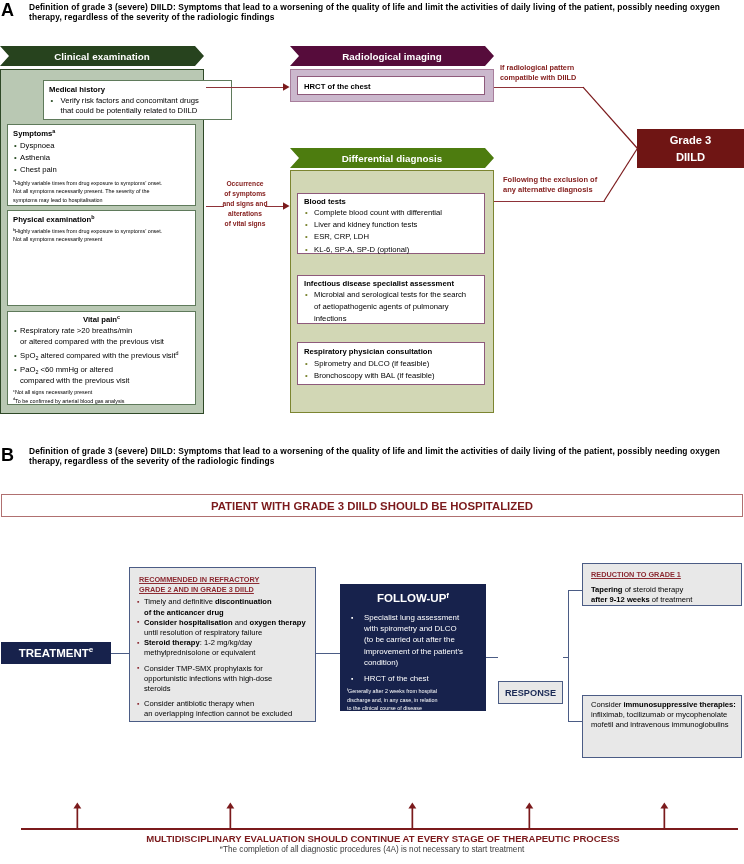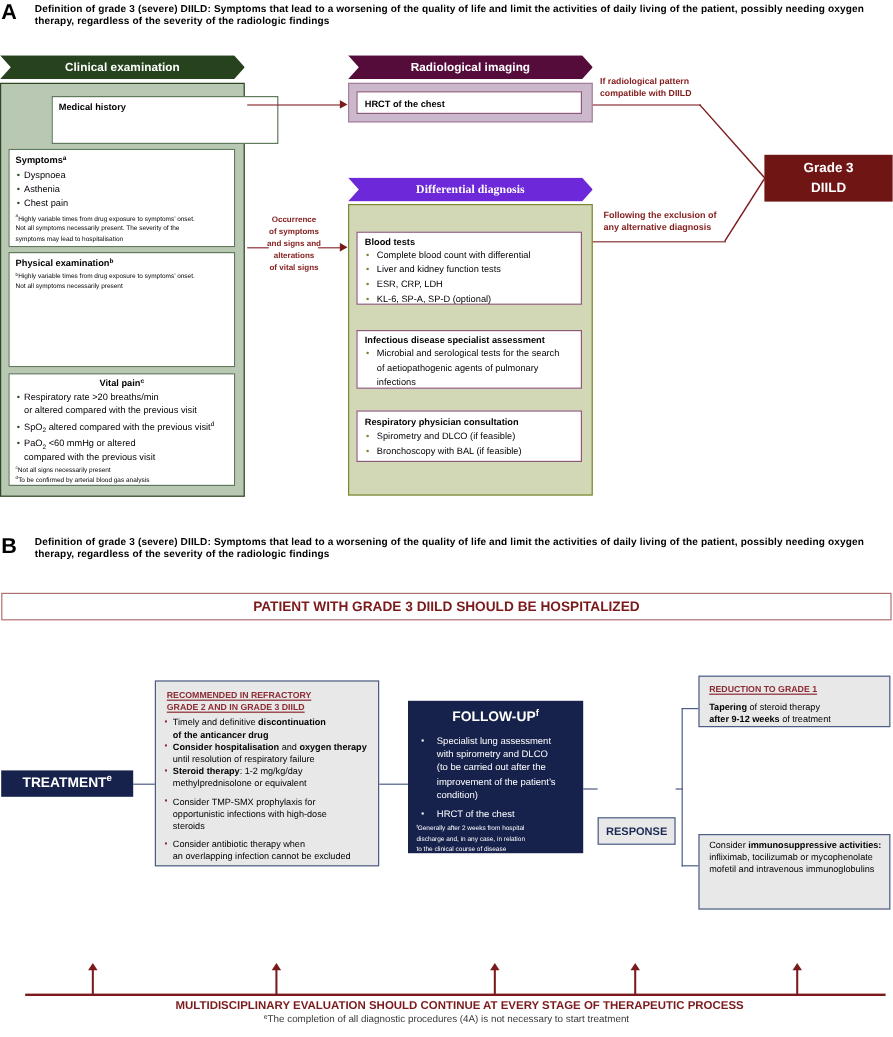--- a/index.html
+++ b/index.html
@@ -10,21 +10,21 @@
 
   
   .plabel{font-weight:bold;font-size:18px;line-height:1;}
   .pcap{font-weight:bold;font-size:8.4px;line-height:10.2px;letter-spacing:.12px;}
 
   
   .banner{height:20px;display:flex;align-items:center;justify-content:center;
           color:#fff;font-weight:bold;font-size:9.8px;letter-spacing:.05px;}
   .bn-green{background:#27431E;clip-path:polygon(0 0,calc(100% - 9px) 0,100% 50%,calc(100% - 9px) 100%,0 100%,9px 50%);}
   .bn-purple{background:#560C3B;clip-path:polygon(0 0,calc(100% - 9px) 0,100% 50%,calc(100% - 9px) 100%,0 100%,9px 50%);}
-  .bn-olive{background:#6d28d9;clip-path:polygon(0 0,calc(100% - 9px) 0,100% 50%,calc(100% - 9px) 100%,0 100%,9px 50%);font-family:Liberation Serif, serif;}
+  .bn-olive{background:#4d7c0f;clip-path:polygon(0 0,calc(100% - 9px) 0,100% 50%,calc(100% - 9px) 100%,0 100%,9px 50%);}
 
   
   .panel{box-sizing:border-box;}
   .pn-green{background:#B9C8B3;border:1.3px solid #2E4826;}
   .pn-purple{background:#CBB8CD;border:1.3px solid #A87E9C;}
   .pn-olive{background:#D2D7B5;border:1.3px solid #7C8531;}
 
   
   .ibox{box-sizing:border-box;background:#fff;}
   .ib-green{border:1px solid #5F7A5B;}
@@ -77,20 +77,23 @@
 
 <div class="abs plabel" style="left:1px;top:1px;">A</div>
 <div class="abs pcap" style="left:29px;top:2px;width:700px;">Definition of grade 3 (severe) DIILD: Symptoms that lead to a worsening of the quality of life and limit the activities of daily living of the patient, possibly needing oxygen therapy, regardless of the severity of the radiologic findings</div>
 
 <div class="abs banner bn-green" style="left:0px;top:46px;width:204px;">Clinical examination</div>
 
 <div class="abs panel pn-green" style="left:0px;top:69px;width:204px;height:345px;"></div>
 
 <div class="abs ibox ib-green" style="left:7px;top:80px;width:189px;height:40px;margin-left:36px;">
   <div class="bt" style="margin:4px 0 0 5px;">Medical history</div>
+  <ul class="b bg bl" style="margin:1px 0 0 0;">
+      <li>Verify risk factors and concomitant drugs<br>that could be potentially related to DIILD</li>
+    </ul>
 </div>
 
 <div class="abs ibox ib-green" style="left:7px;top:124px;width:189px;height:82px;">
   <div class="bt" style="margin:4px 0 0 5px;"><span>Symptoms</span><sup>a</sup></div>
   <ul class="b bs bl lh12" style="margin:1px 0 0 6px;">
       <li>Dyspnoea</li>
       <li>Asthenia</li>
       <li>Chest pain</li>
     </ul>
   <div class="note" style="margin:2px 6px 0 5px;"><sup>a</sup><span>Highly variable times from drug exposure to symptoms’ onset.<br>Not all symptoms necessarily present. The severity of the<br>symptoms may lead to hospitalisation</span></div>
@@ -209,21 +212,21 @@
 </div>
 
 <div class="abs graybox" style="left:498px;top:645px;width:65px;height:23px;display:flex;align-items:center;justify-content:center;font-weight:bold;font-size:9.2px;color:#1B2A55;margin-top:36px;">RESPONSE</div>
 
 <div class="abs graybox" style="left:582px;top:563px;width:160px;height:43px;">
   <div class="rhead" style="margin:6px 0 0 8px;">REDUCTION TO GRADE 1</div>
   <div class="bl2 lh11b" style="margin:5px 6px 0 8px;"><b>Tapering</b> of steroid therapy<br><b>after 9-12 weeks</b> of treatment</div>
 </div>
 
 <div class="abs graybox" style="left:582px;top:695px;width:160px;height:63px;">
-  <div class="bl2 lh11b" style="margin:4px 5px 0 8px;">Consider <b>immunosuppressive activities:</b><br>infliximab, tocilizumab or mycophenolate<br>mofetil and intravenous immunoglobulins</div>
+  <div class="bl2 lh11b" style="margin:4px 5px 0 8px;">Consider <b>immunosuppressive therapies:</b><br>infliximab, tocilizumab or mycophenolate<br>mofetil and intravenous immunoglobulins</div>
 </div>
 
 <div class="abs lnb" style="left:111px;top:652.5px;width:18px;height:1px;"></div>
 <div class="abs lnb" style="left:316px;top:652.5px;width:24px;height:1px;"></div>
 <div class="abs lnb" style="left:486px;top:656.5px;width:12px;height:1px;"></div>
 <div class="abs lnb" style="left:563px;top:657px;width:6px;height:1.1px;"></div>
 <div class="abs lnb" style="left:568px;top:590px;width:1.1px;height:132px;"></div>
 <div class="abs lnb" style="left:568px;top:590px;width:14px;height:1.1px;"></div>
 <div class="abs lnb" style="left:568px;top:721px;width:14px;height:1.1px;"></div>
 

